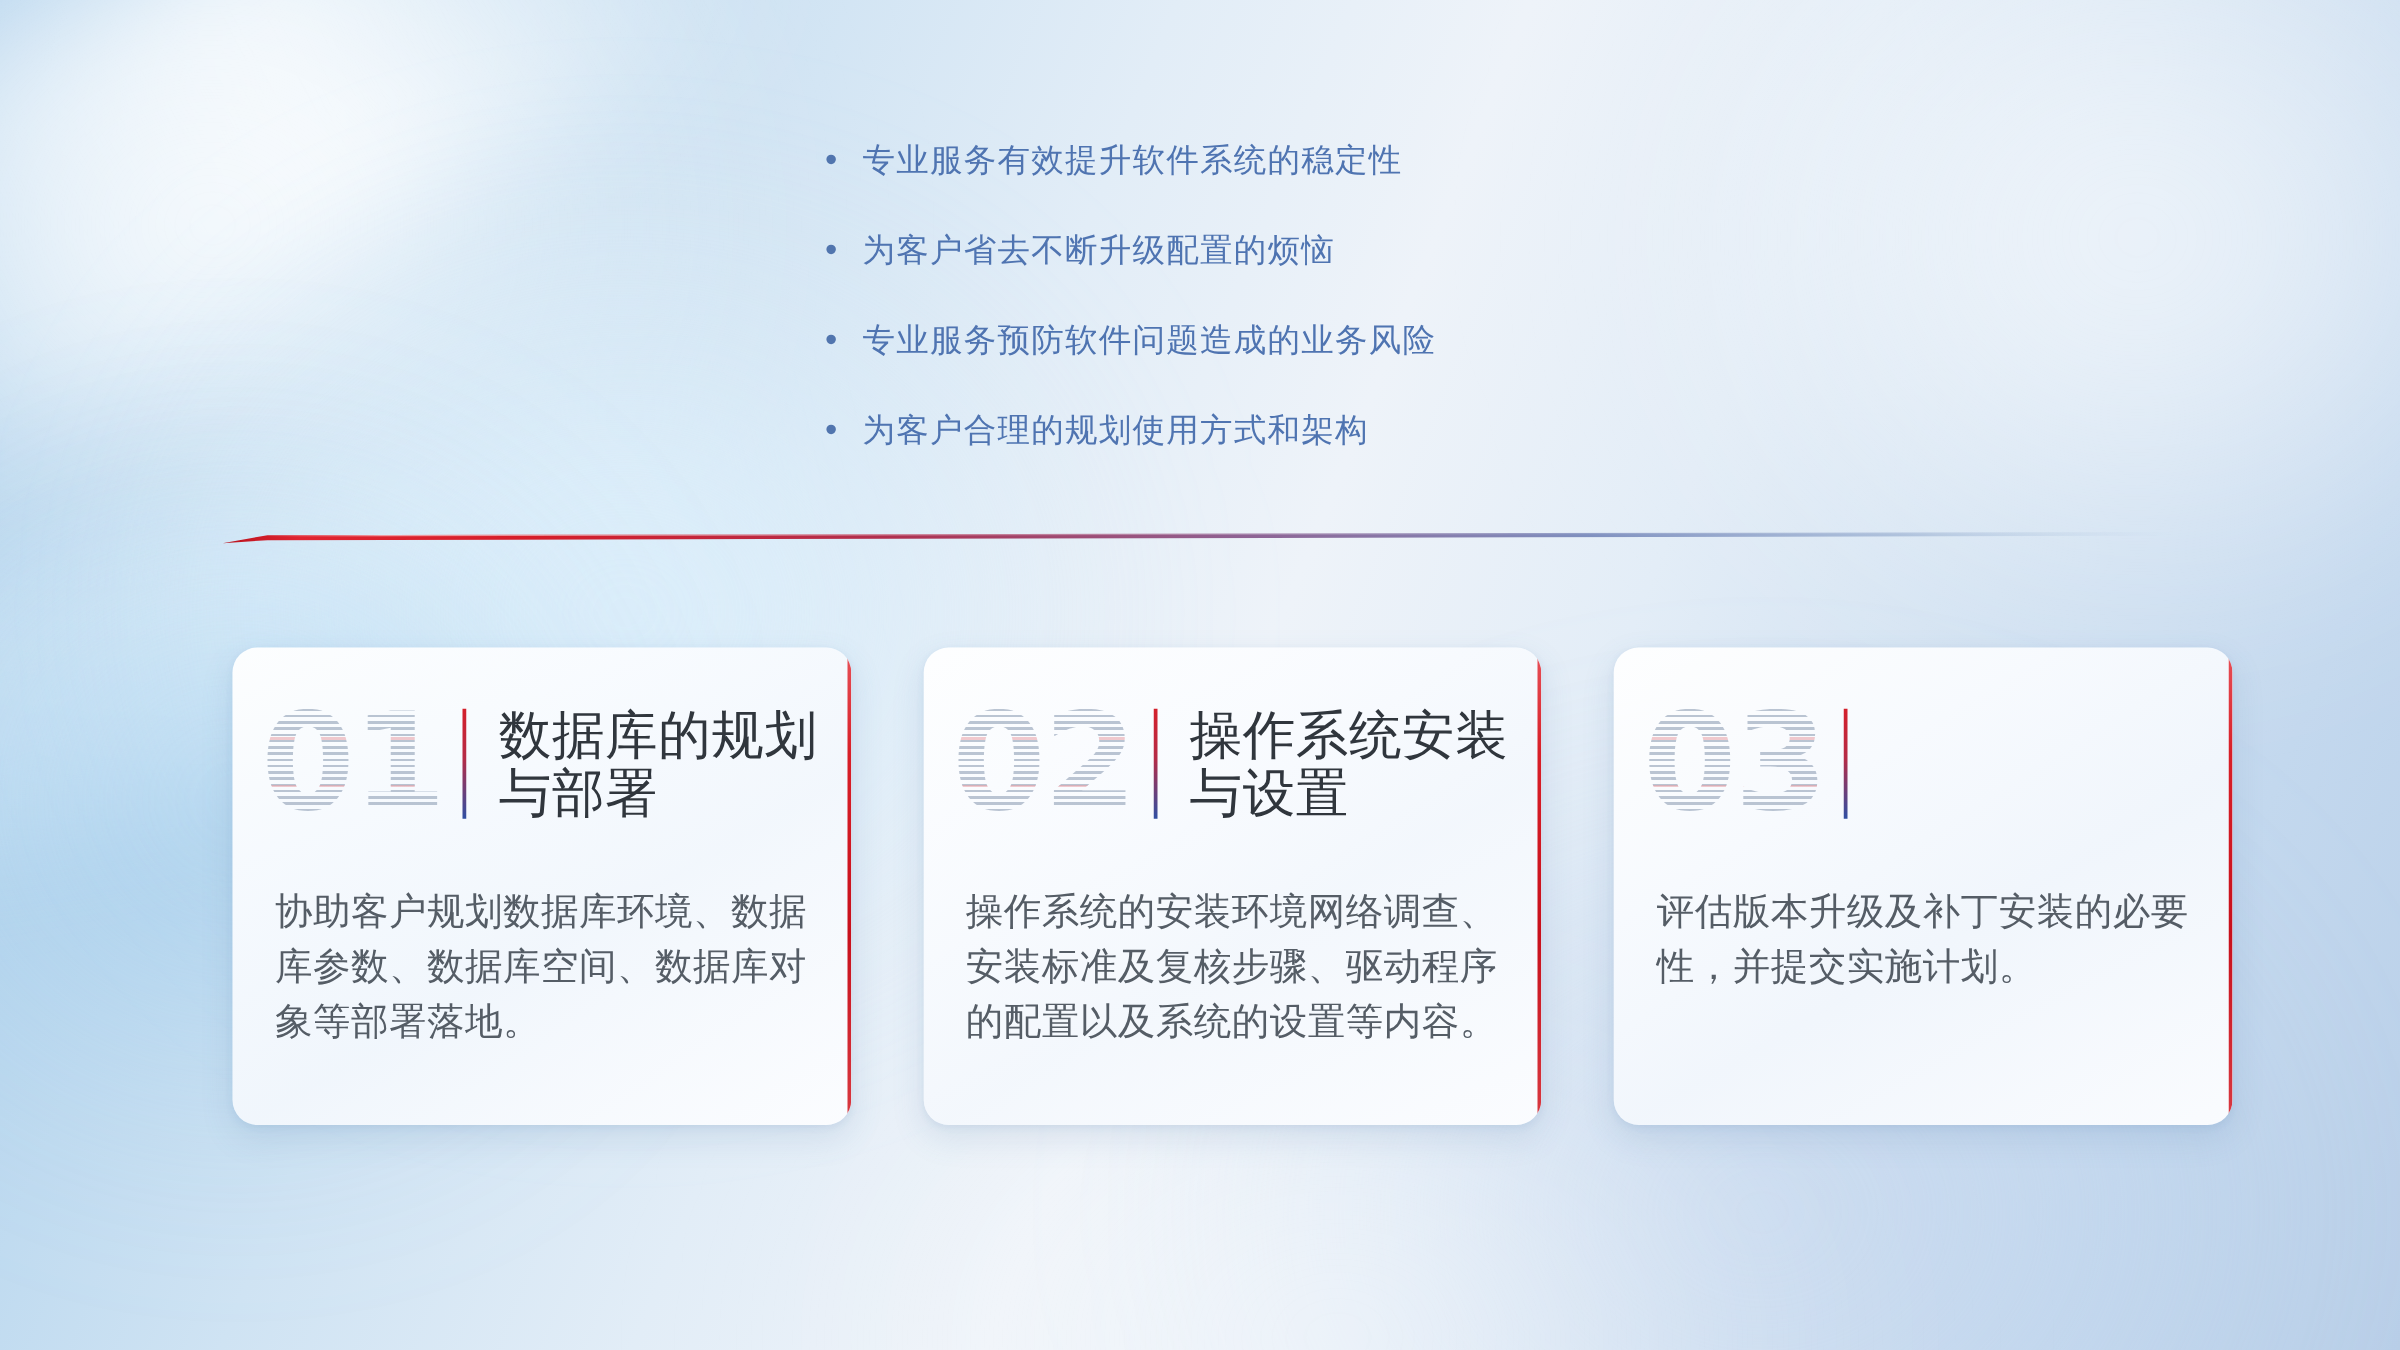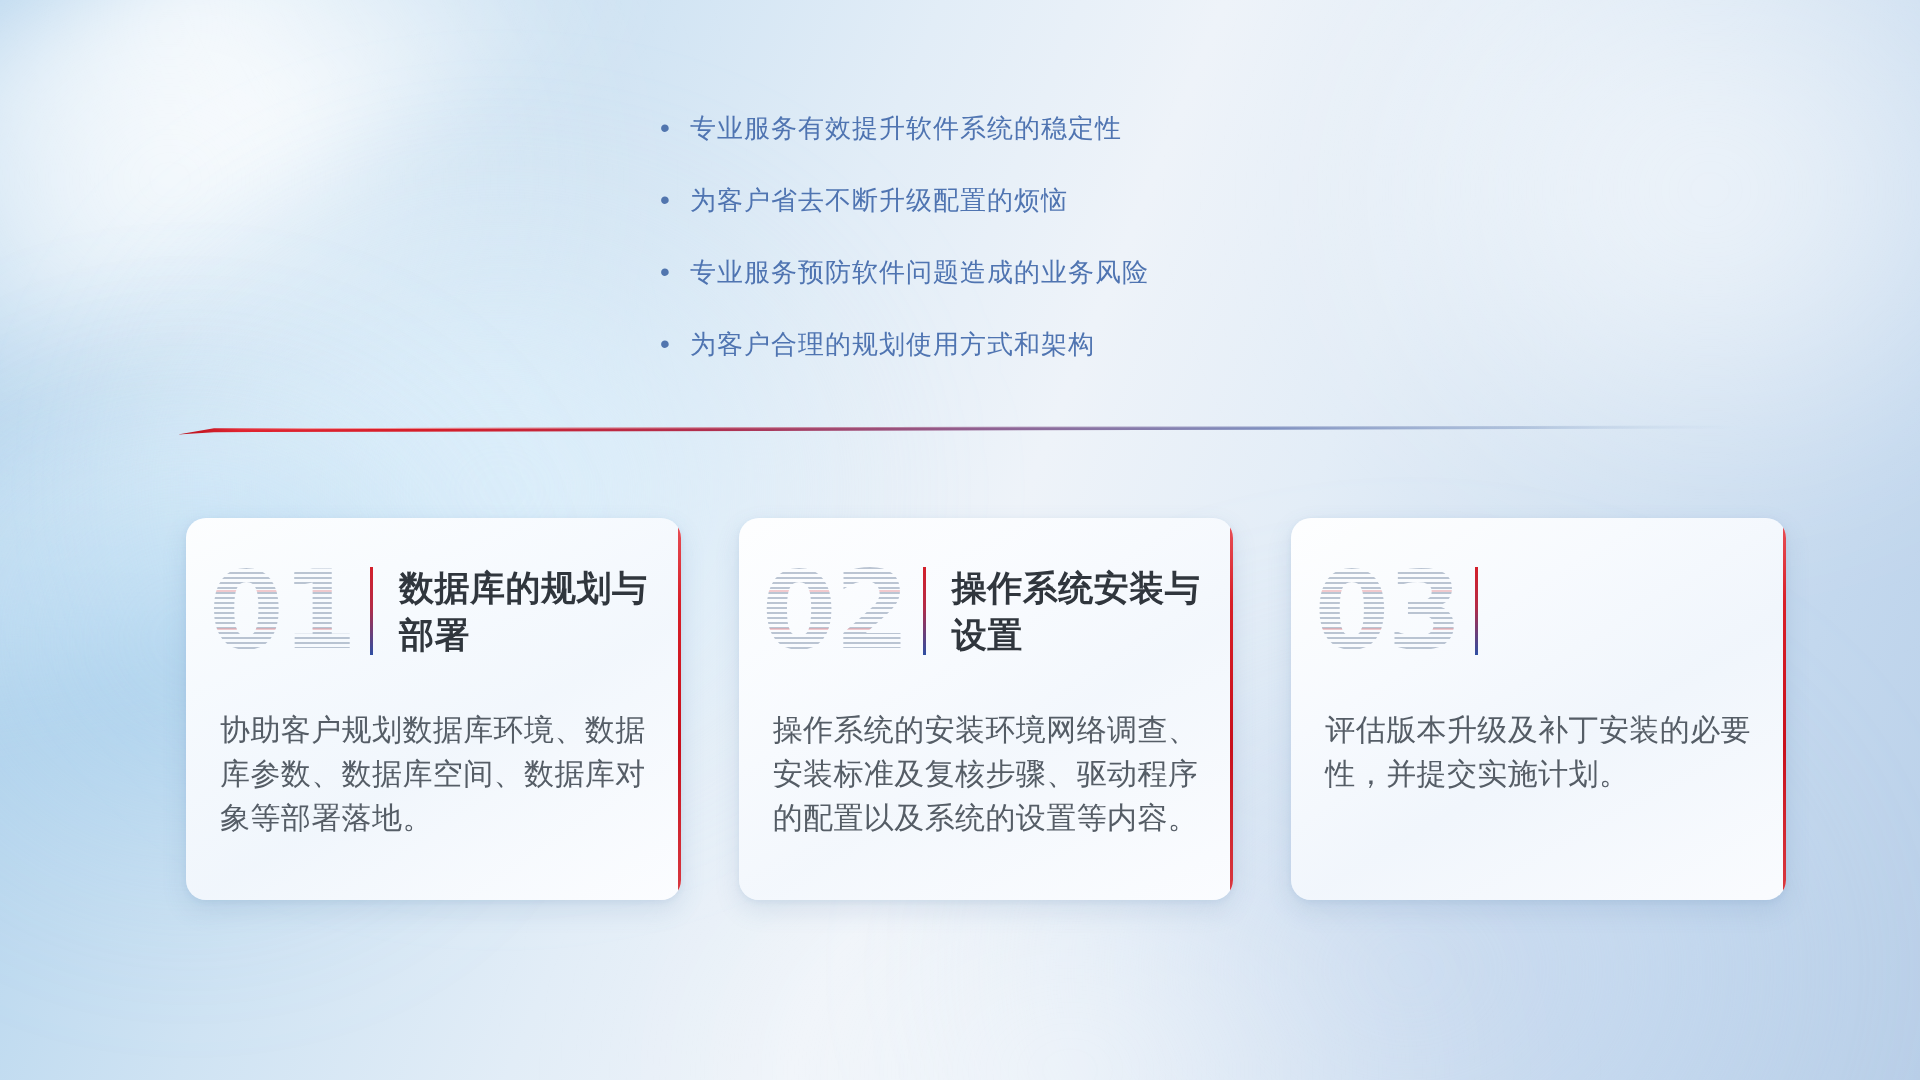--- a/index.html
+++ b/index.html
@@ -165,23 +165,23 @@
   }
   .accent-bar {
     flex:0 0 auto;
     width:3px;
     height:88px;
     margin:0 26px 0 14px;
     background:linear-gradient(180deg,#d4202b 0%, #b52b46 45%, #2f4fa3 100%);
   }
   .card-title {
     flex:1 1 auto;
-    font-size:35px;
+    font-size:42px;
     line-height:47px;
-    font-weight:700;
+    font-weight:400;
     color:#30363d;
     letter-spacing:.5px;
     padding-right:26px;
   }
   .card-body {
     padding:4px 34px 0 34px;
     font-size:30px;
     line-height:44px;
     color:#555d66;
     letter-spacing:.4px;

